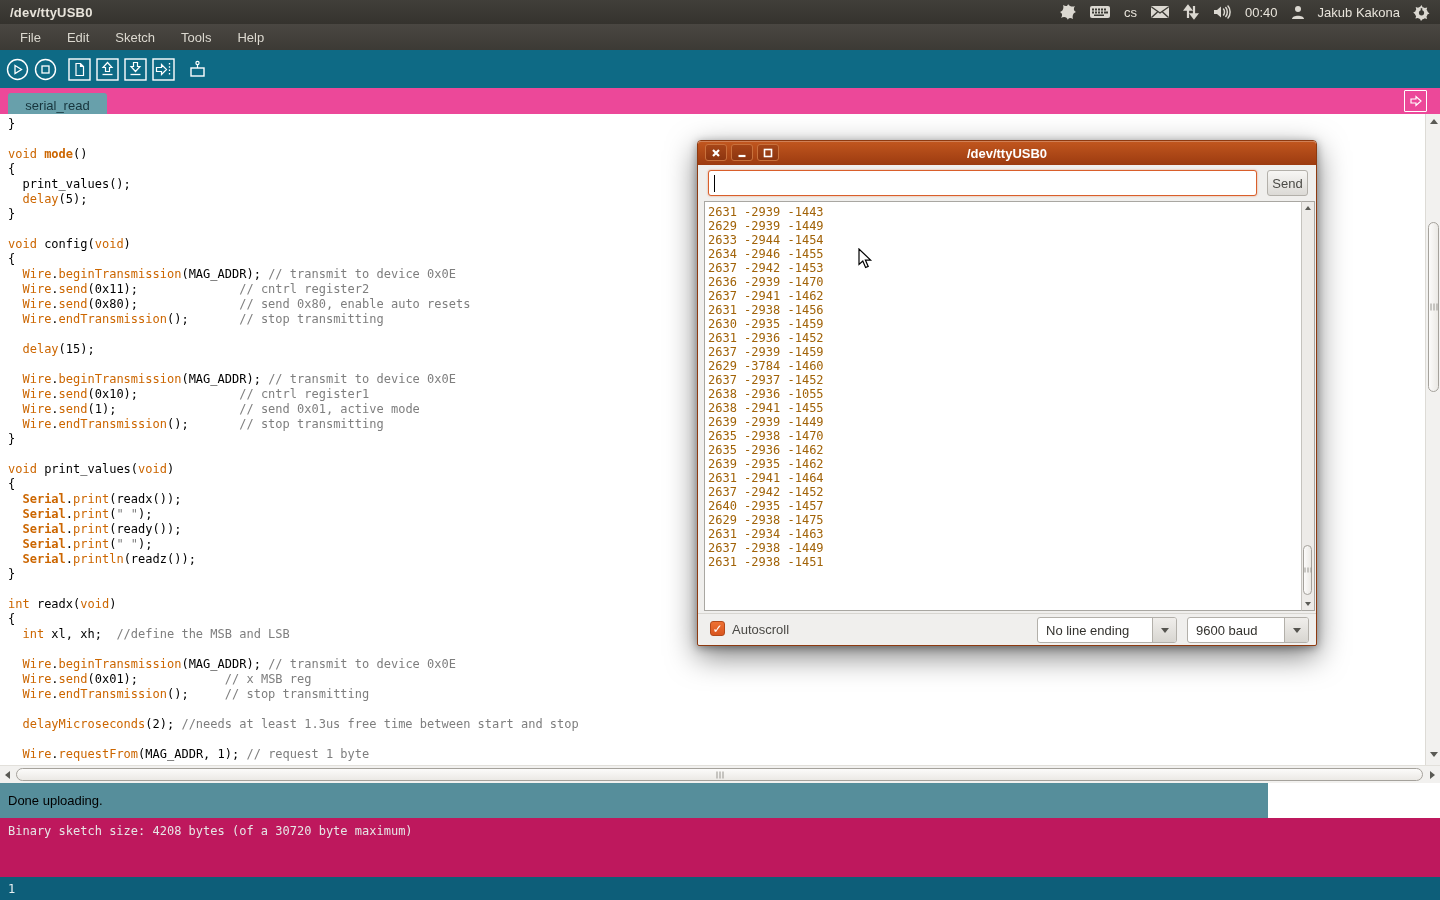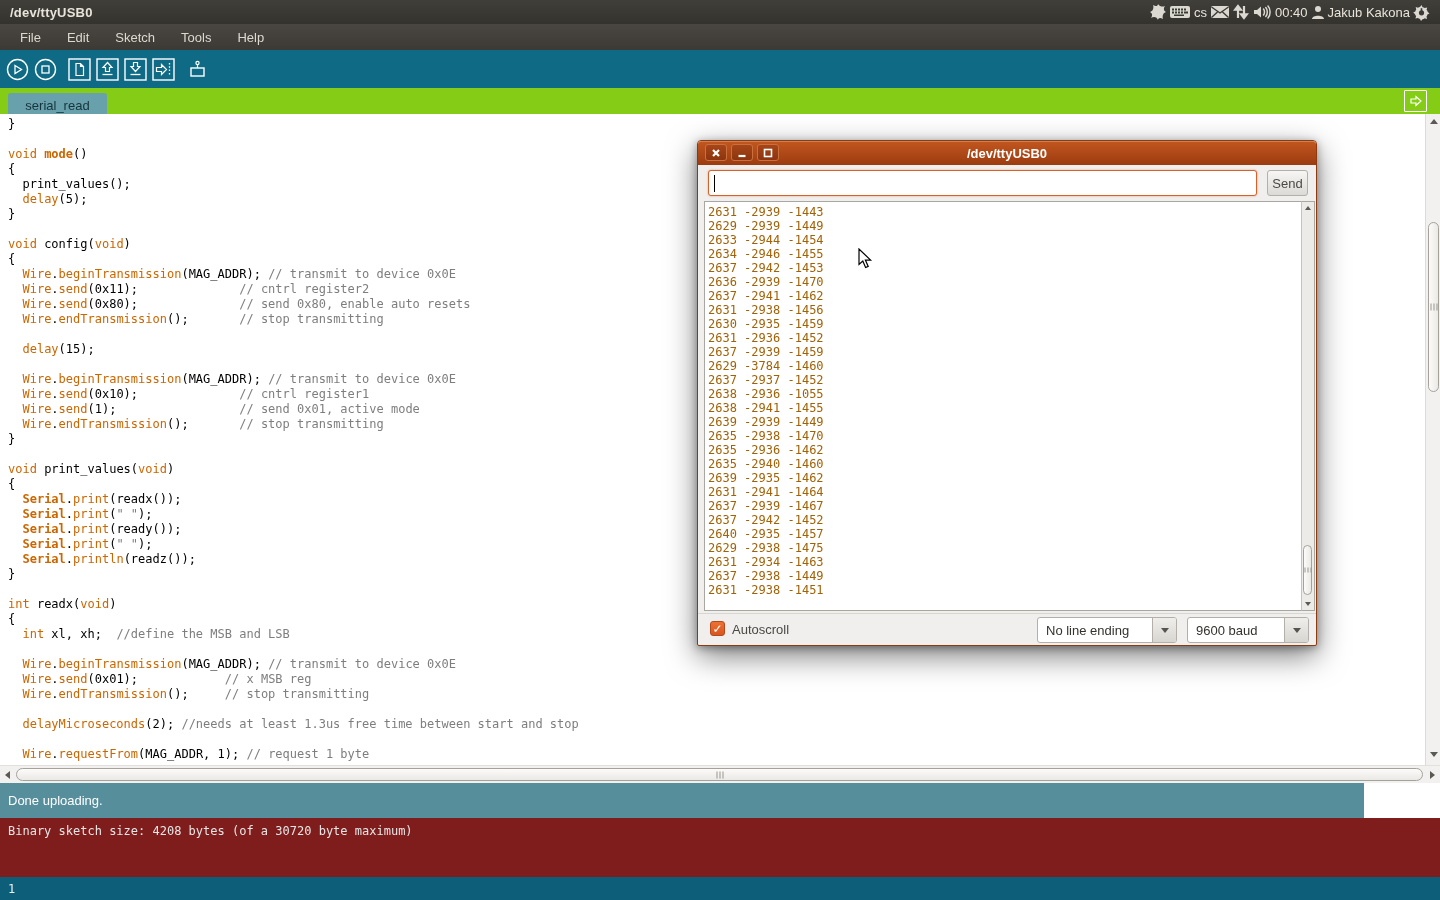--- a/index.html
+++ b/index.html
@@ -5,40 +5,40 @@
   * { margin:0; padding:0; box-sizing:border-box; }
   html,body { width:1440px; height:900px; }
   .screen { position:relative; width:1440px; height:900px; background:#fff;
             font-family:"Liberation Sans",sans-serif; overflow:hidden; }
 
   
   .sysbar { position:absolute; left:0; top:0; width:1440px; height:24px;
             background:linear-gradient(#413f3a,#35332e); color:#E8E4DB;
             display:flex; align-items:center; justify-content:space-between; }
   .sys-title { font-weight:bold; font-size:13px; padding-left:10px; letter-spacing:.2px; }
-  .tray { display:flex; align-items:center; gap:3px; padding-right:10px; font-size:13px; }
+  .tray { display:flex; align-items:center; gap:13px; padding-right:10px; font-size:13px; }
   .tray svg { display:block; }
   .tray .txt { color:#E8E4DB; }
 
   
   .menubar { position:absolute; left:0; top:24px; width:1440px; height:26px;
              background:linear-gradient(#4a4742,#3c3a35); display:flex; align-items:center; }
   .menu-item { color:#DCD9D0; font-size:13px; padding:4px 12px; margin-left:2px; cursor:default;text-align:right; }
   .menu-item:first-child { margin-left:8px; }
 
   
   .toolbar { position:absolute; left:0; top:50px; width:1440px; height:38px;
              background:#0E6A85; display:flex; align-items:center; }
   .tb-btn { width:23px; height:23px; margin-left:5px; background:transparent; border:none;
             padding:0; display:flex; align-items:center; justify-content:center; }
   .tb-btn:first-child { margin-left:6px; }
   .tb-gap { width:6px; }
 
   
-  .tabstrip { position:absolute; left:0; top:88px; width:1440px; height:30px; background:#84cc16; }
+  .tabstrip { position:absolute; left:0; top:88px; width:1440px; height:30px; background:#ec4899; }
   .tab { position:absolute; left:8px; bottom:0; width:99px; height:25px; background:#68A0AB;
          border-radius:3px 3px 0 0; color:#16343C; font-size:13px;
          display:flex; align-items:center; justify-content:center; }
   .tab-menu-btn { position:absolute; right:13px; top:2px; width:23px; height:22px;
                   background:transparent; border:1px solid #fff; border-radius:1px;
                   display:flex; align-items:center; justify-content:center; padding:0; }
 
   
   .editor { position:absolute; left:0; top:114px; width:1425px; height:651px; background:#fff;
             font-family:"DejaVu Sans Mono","Liberation Mono",monospace; font-size:12px;
@@ -62,23 +62,23 @@
   .thumb-v { position:absolute; left:2px; width:11px; background:linear-gradient(90deg,#FCFBFA,#EBE9E5);
              border:1px solid #A5A29C; border-radius:6px; }
   .thumb-h { position:absolute; top:2px; height:13px; background:linear-gradient(#FCFBFA,#EBE9E5);
              border:1px solid #A5A29C; border-radius:7px; }
   .grip { position:absolute; left:50%; top:50%; transform:translate(-50%,-50%);
           display:flex; gap:2px; }
   .grip i { display:block; width:1px; height:7px; background:#98958F; }
   .grip.h i { width:1px; height:7px; }
 
   
-  .statusbar { position:absolute; left:0; top:783px; width:1364px; height:35px; background:#568E9B;
-               color:#ffffff; font-size:13px; display:flex; align-items:center; padding-left:8px; }
-  .console { position:absolute; left:0; top:818px; width:1440px; height:59px; background:#7f1d1d;
+  .statusbar { position:absolute; left:0; top:783px; width:1268px; height:35px; background:#568E9B;
+               color:#000000; font-size:13px; display:flex; align-items:center; padding-left:8px; }
+  .console { position:absolute; left:0; top:818px; width:1440px; height:59px; background:#be185d;
              color:#E6E6E6; font-family:"DejaVu Sans Mono","Liberation Mono",monospace;
              font-size:12px; padding:6px 8px; }
   .footer { position:absolute; left:0; top:877px; width:1440px; height:23px; background:#0D5E79;
             color:#E8F0F2; font-family:"DejaVu Sans Mono","Liberation Mono",monospace;
             font-size:12px; display:flex; align-items:center; padding-left:8px; }
 
   
   .serial-win { position:absolute; left:697px; top:140px; width:620px; height:506px;
                 background:#F0EFED; border:1px solid #8E3A10; border-radius:4px 4px 2px 2px;
                 box-shadow:0 10px 30px rgba(0,0,0,.5), 0 2px 8px rgba(0,0,0,.35); z-index:5; }
@@ -384,24 +384,22 @@
         <div class="srow">2630 -2935 -1459</div>
         <div class="srow">2631 -2936 -1452</div>
         <div class="srow">2637 -2939 -1459</div>
         <div class="srow">2629 -3784 -1460</div>
         <div class="srow">2637 -2937 -1452</div>
         <div class="srow">2638 -2936 -1055</div>
         <div class="srow">2638 -2941 -1455</div>
         <div class="srow">2639 -2939 -1449</div>
         <div class="srow">2635 -2938 -1470</div>
         <div class="srow">2635 -2936 -1462</div>
-        <div class="srow">2635 -2940 -1460</div>
         <div class="srow">2639 -2935 -1462</div>
         <div class="srow">2631 -2941 -1464</div>
-        <div class="srow">2637 -2939 -1467</div>
         <div class="srow">2637 -2942 -1452</div>
         <div class="srow">2640 -2935 -1457</div>
         <div class="srow">2629 -2938 -1475</div>
         <div class="srow">2631 -2934 -1463</div>
         <div class="srow">2637 -2938 -1449</div>
         <div class="srow">2631 -2938 -1451</div>
       </div>
 
     <div class="sw-vscroll">
       <i class="sb-arrow arr-up" style="top:4px; left:3px; border-left-width:3.5px; border-right-width:3.5px; border-bottom-width:4.5px;"></i>

